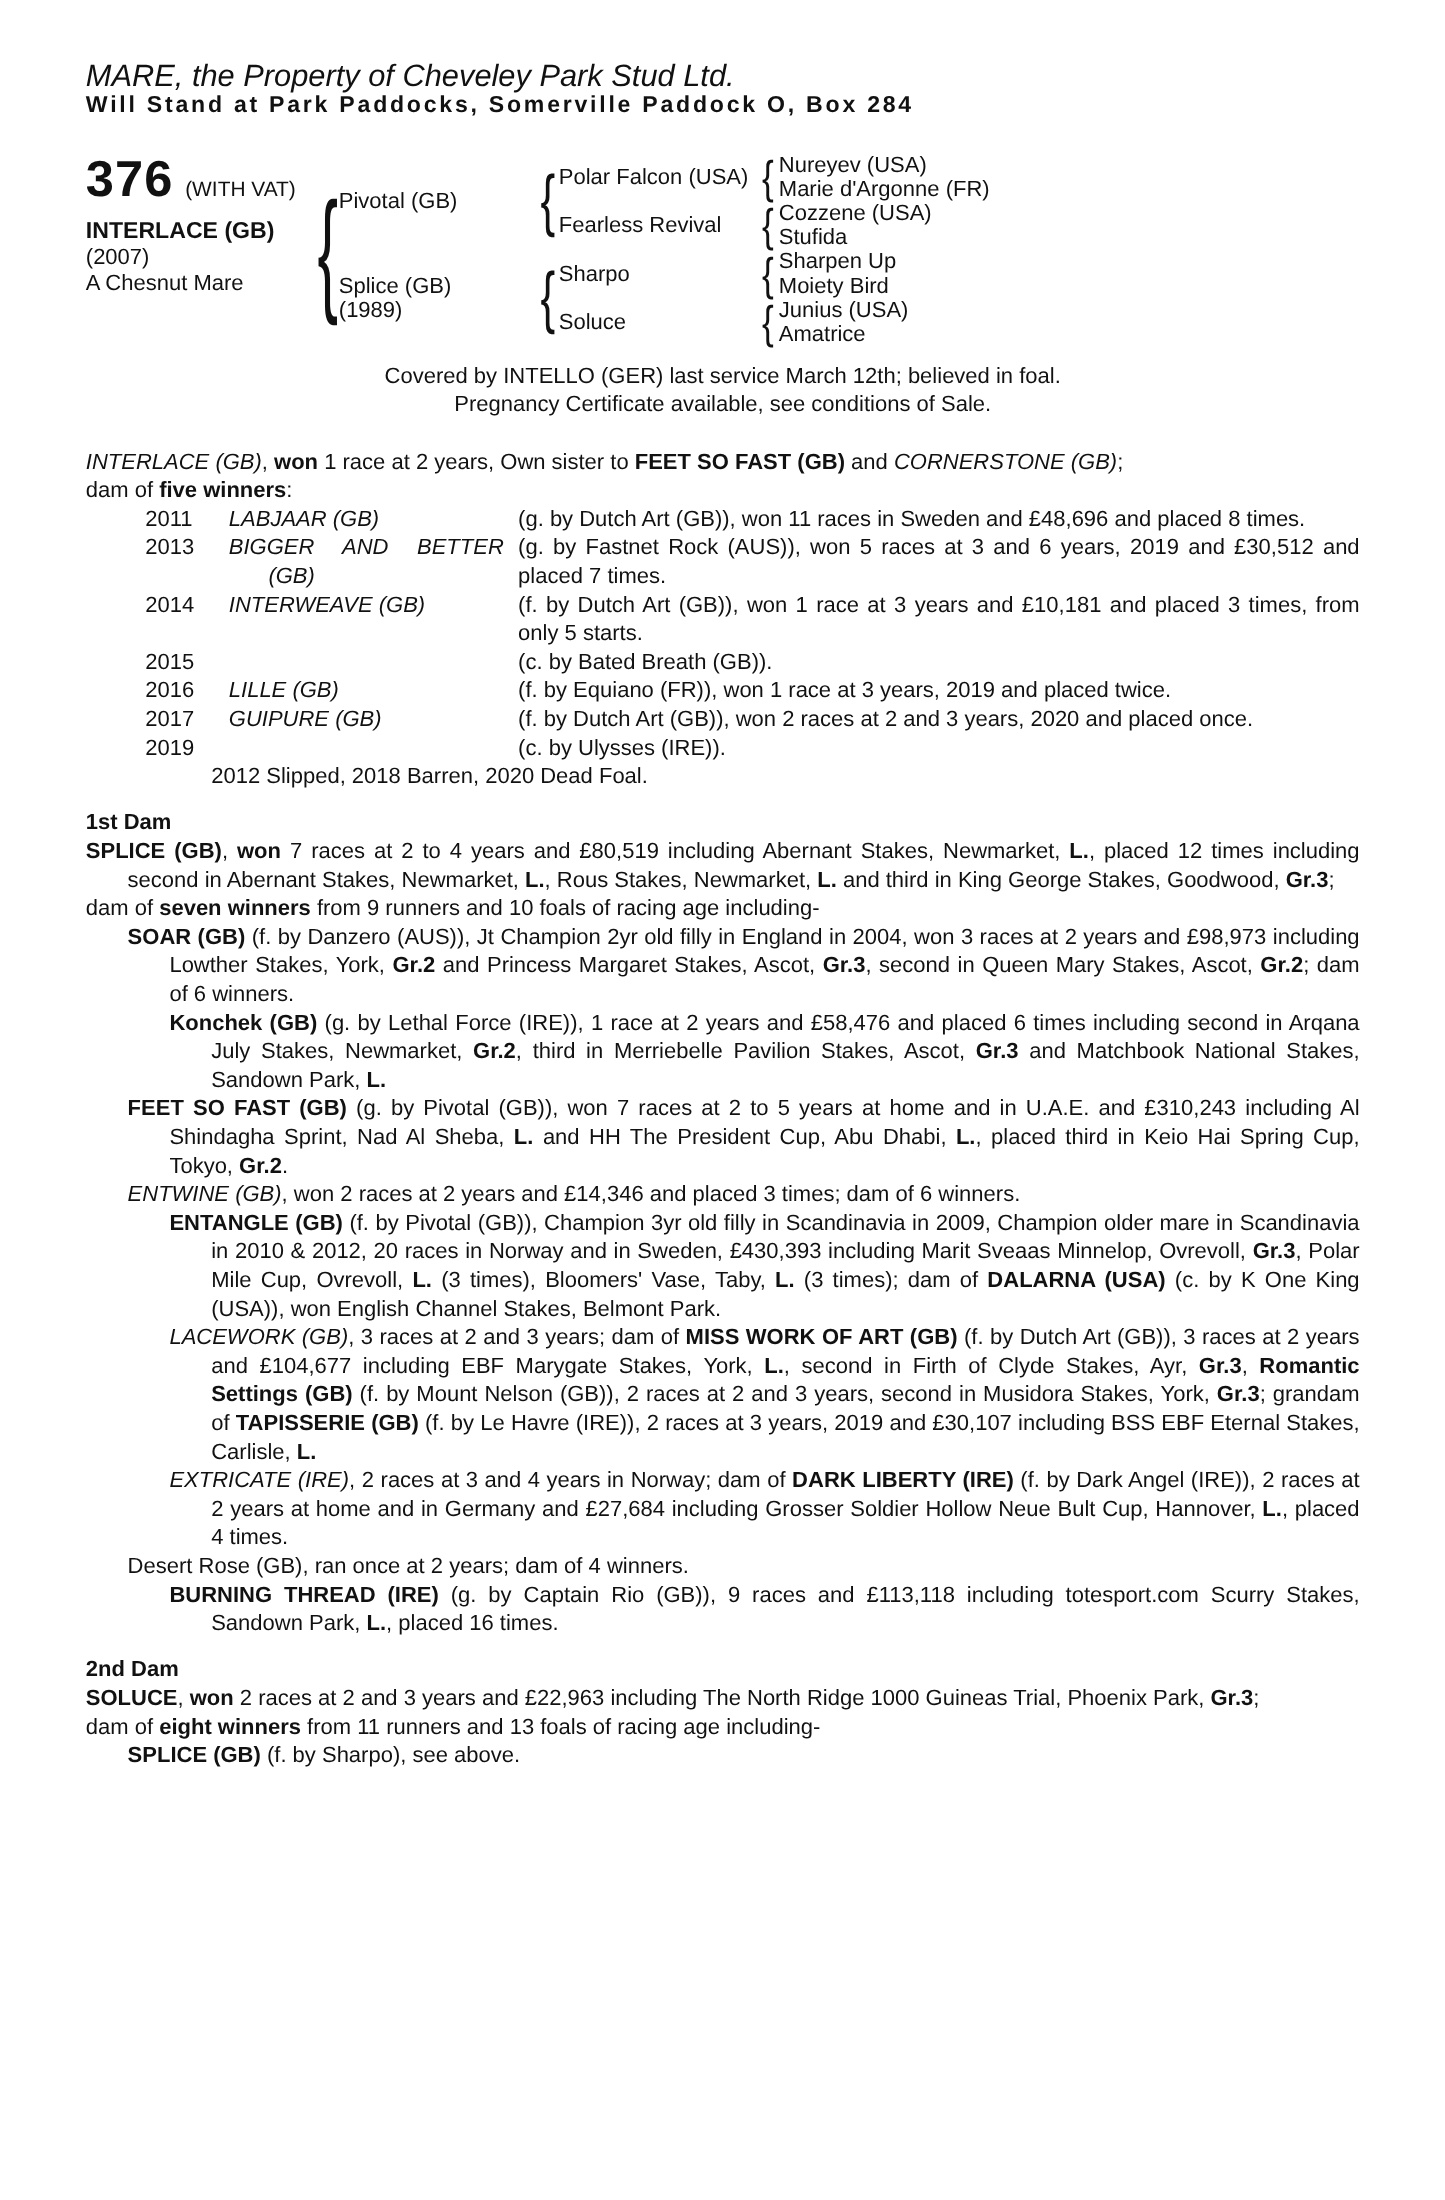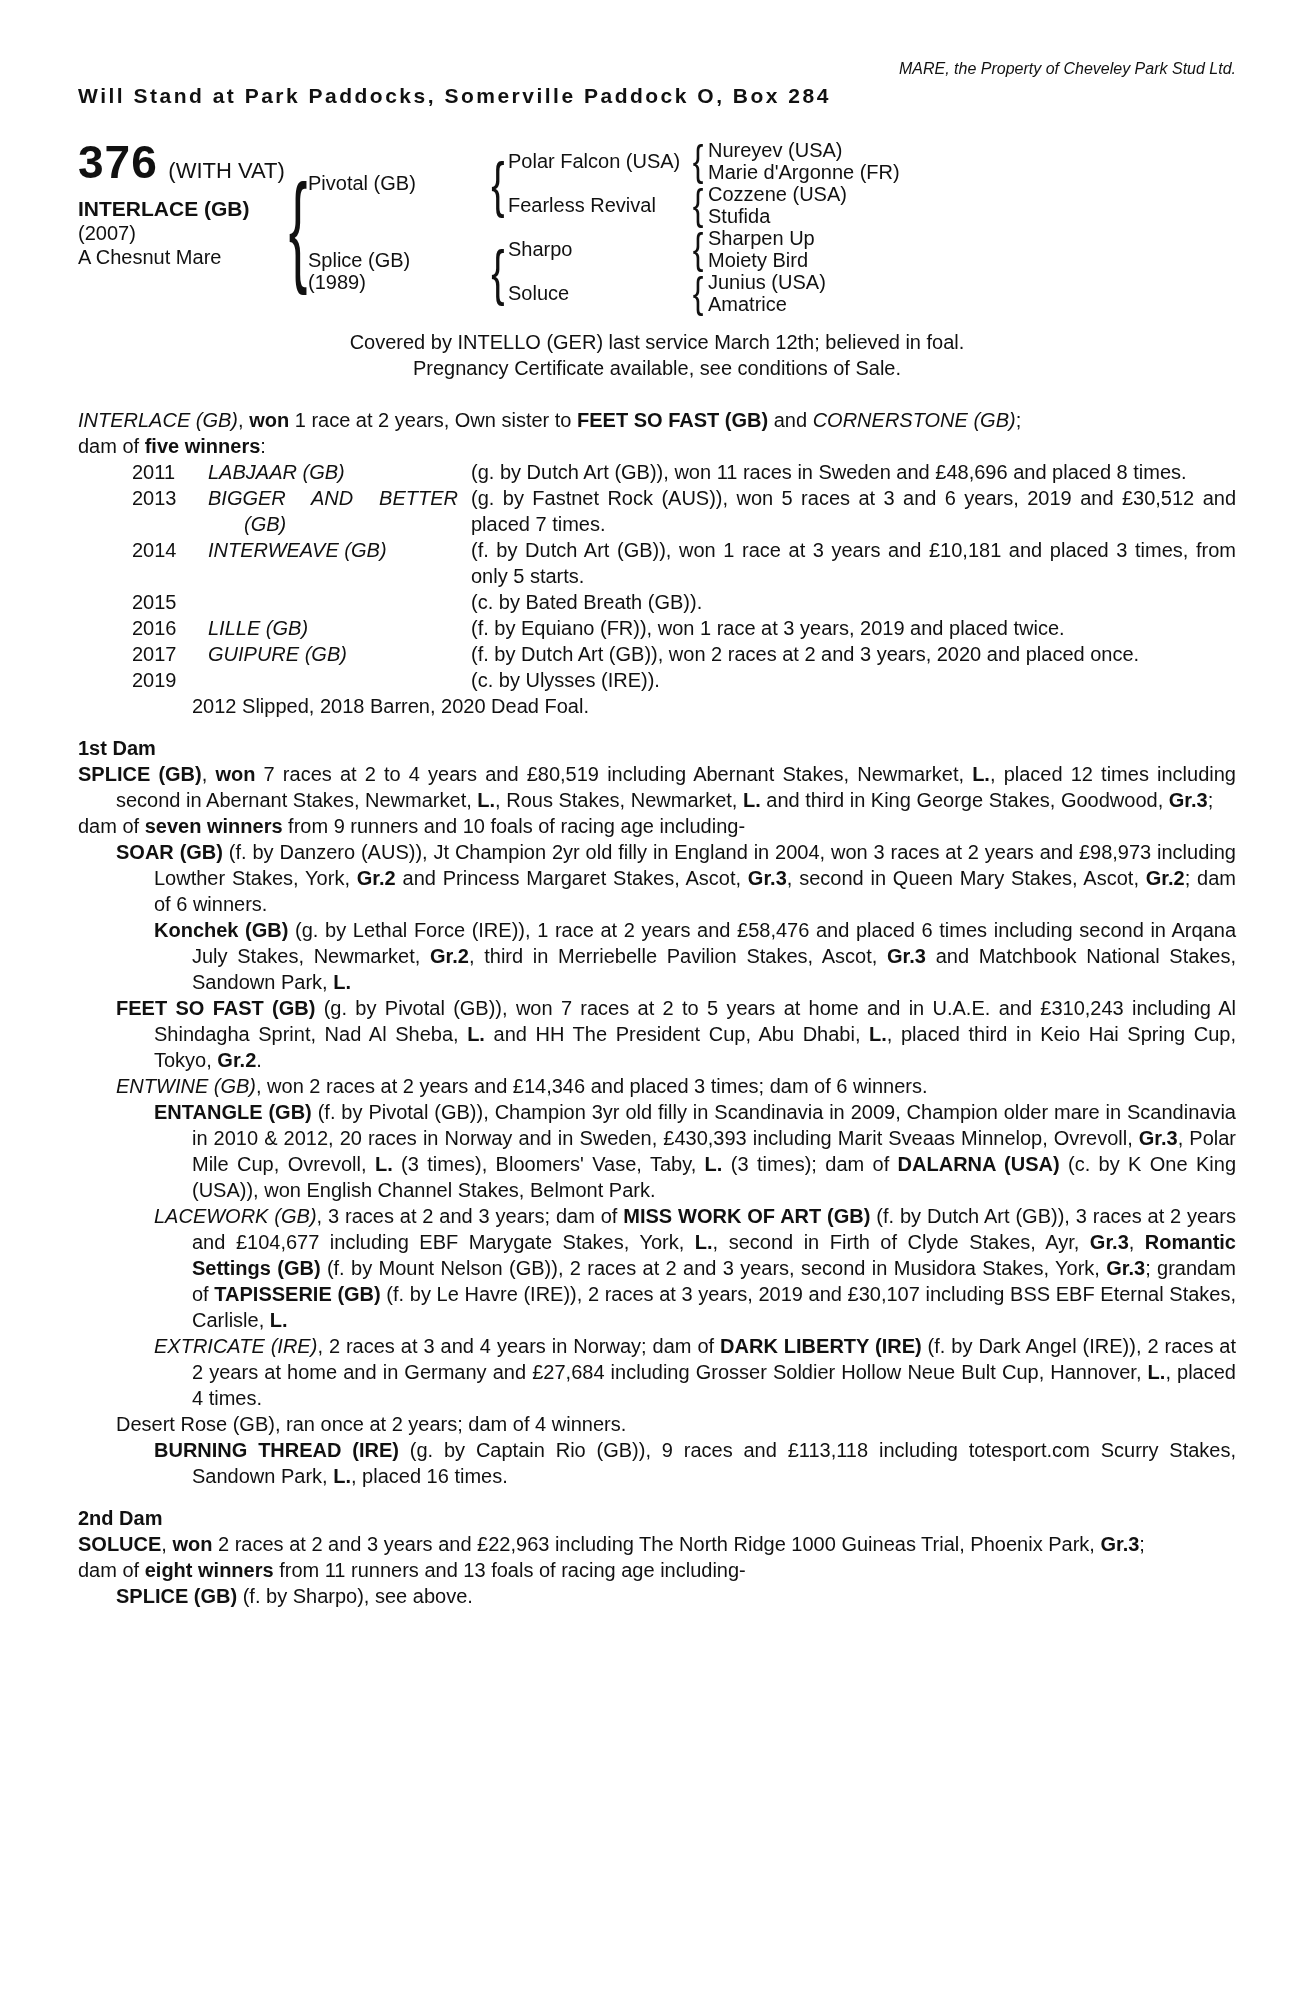--- a/index.html
+++ b/index.html
@@ -8,29 +8,29 @@
     width: 1314px; height: 2000px; overflow: hidden;
     color: #111;
     font-family: "Liberation Sans", "DejaVu Sans", sans-serif;
     font-size: 20px; line-height: 26px;
   }
   .page { width: 1314px; height: 2000px; padding: 55px 78px 0 78px; background: #fff; }
 
   .seg-b { font-weight: bold; }
   .seg-i { font-style: italic; }
 
-  .title { text-align: right; font-style: italic; font-size: 16px; line-height: 28px; }
+  .title { text-align: left; font-style: italic; font-size: 28px; line-height: 28px; }
   .stand-line { font-weight: bold; font-size: 21px; letter-spacing: 2.5px; line-height: 26px; }
 
   
   .ped-section { display: flex; margin-top: 30px; align-items: stretch; height: 178px; }
   .ped-c1 { width: 210px; flex: none; }
   .lot-line { white-space: nowrap; }
   .lot-num { font-size: 46px; font-weight: bold; letter-spacing: 1px; line-height: 46px; }
-  .lot-vat { font-size: 22px; margin-left: 5px; }
+  .lot-vat { font-size: 19px; margin-left: 5px; }
   .ped-horse { font-weight: bold; font-size: 21px; margin-top: 12px; line-height: 24px; }
   .ped-year { line-height: 24px; }
   .ped-desc { line-height: 24px; }
 
   .brace { width: 20px; flex: none; display: flex; align-items: center; justify-content: center; font-weight: 400; }
   .brace span { display: block; line-height: 1; transform-origin: center; }
   .brace-lg span { font-size: 56px; transform: scaleY(2.2); }
   .brace-md span { font-size: 40px; transform: scaleY(1.55); }
   .brace-sm span { font-size: 32px; transform: scaleY(1.3); }
 

